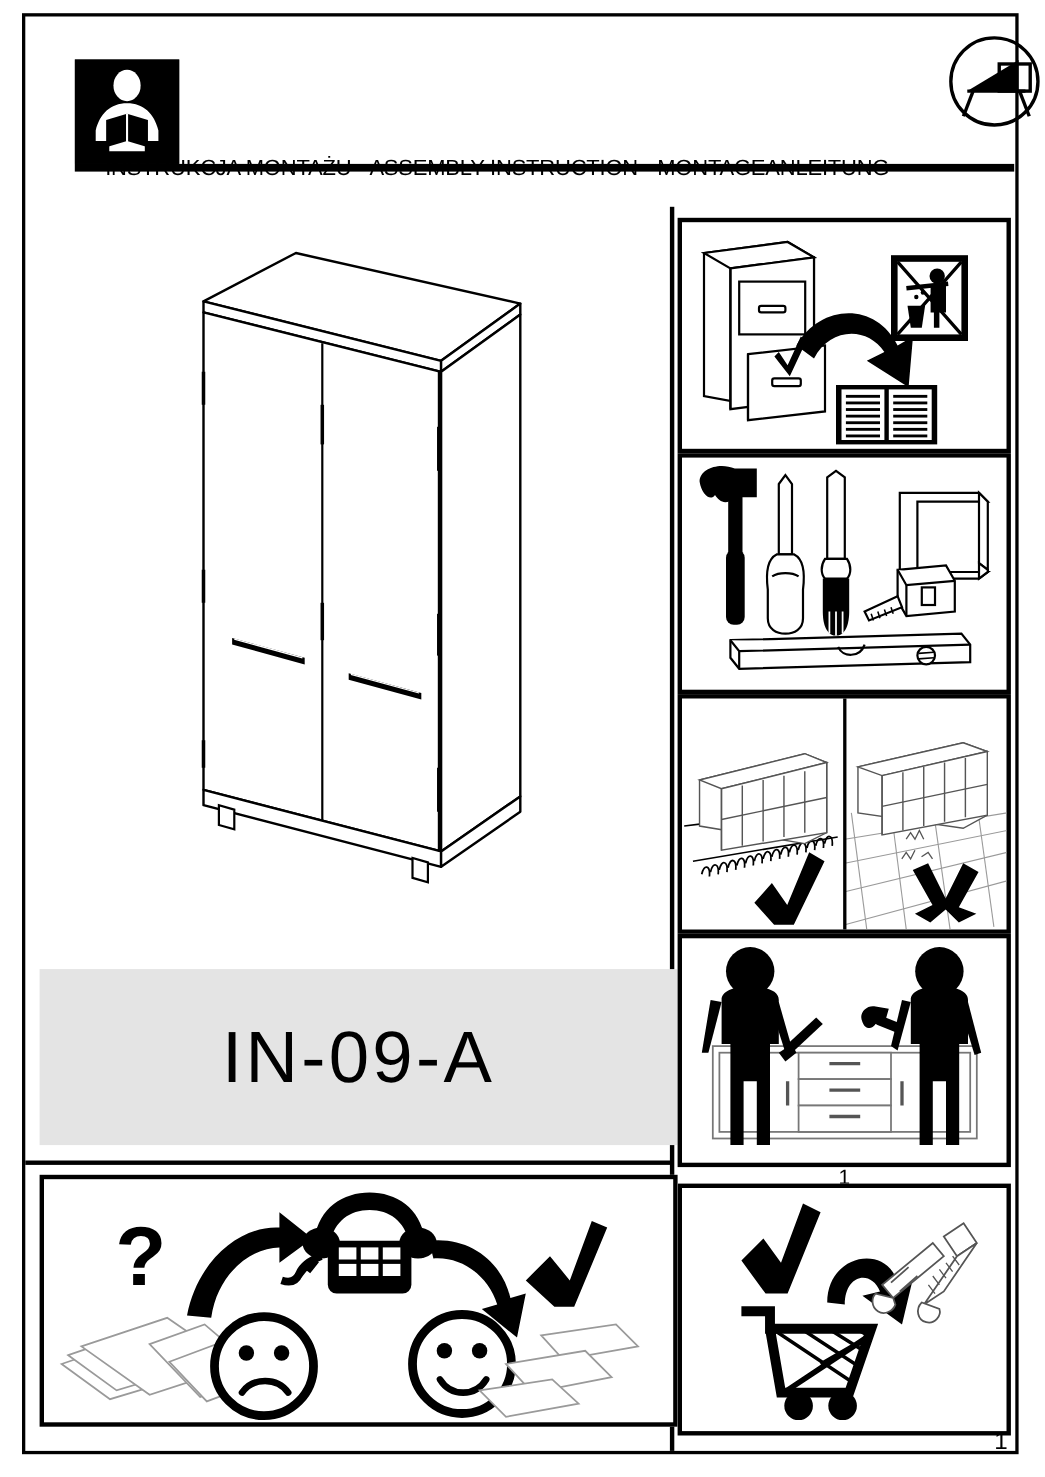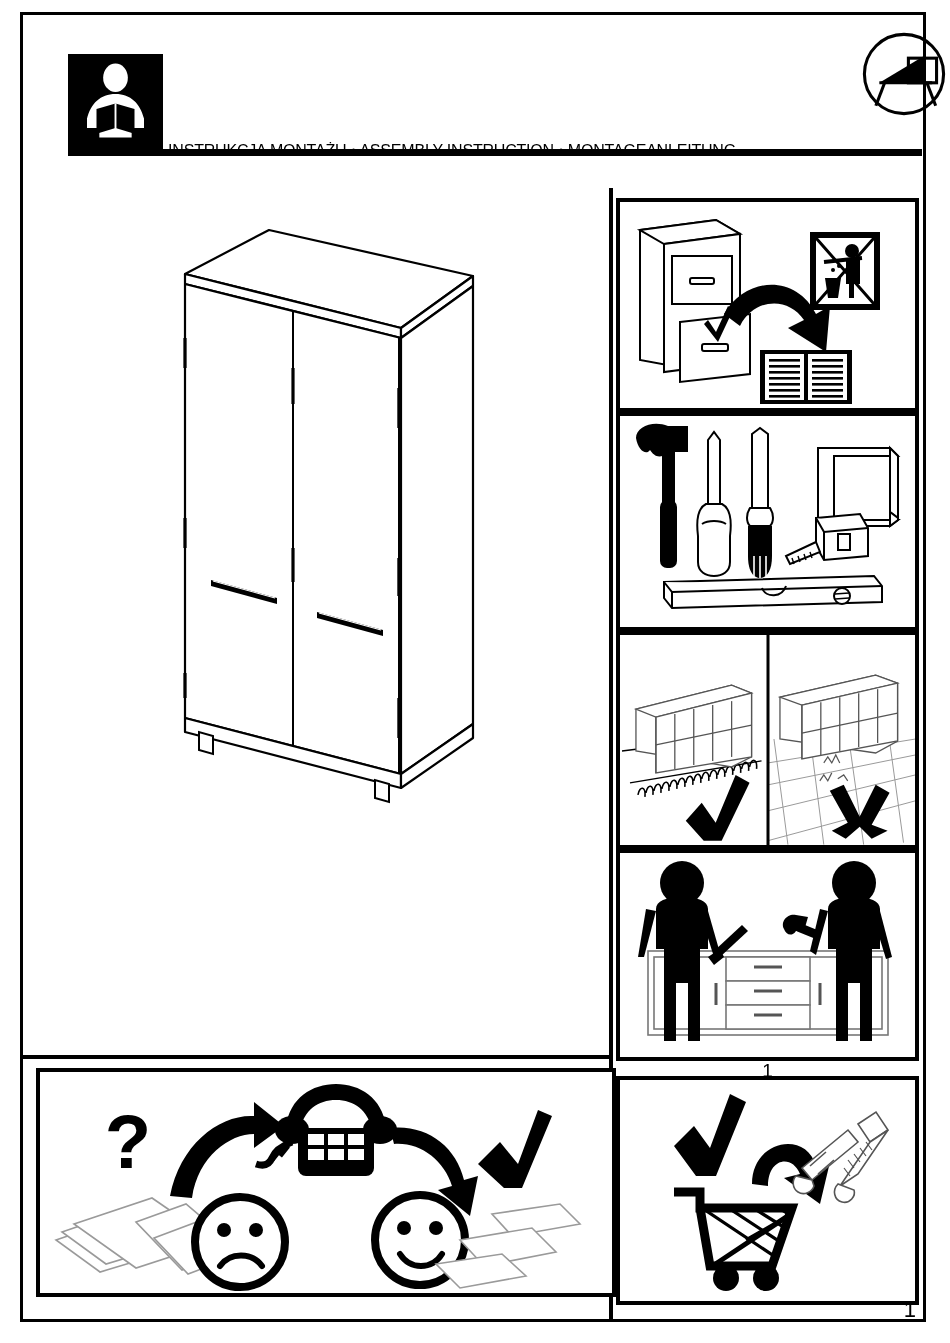--- a/index.html
+++ b/index.html
@@ -31,21 +31,21 @@
     position:absolute;left:44px;top:133px;width:854px;height:7px;background:#000;
   }
   .title{
     position:absolute;left:180px;top:36px;width:640px;height:96px;
     display:flex;align-items:center;justify-content:center;
     font-size:62px;letter-spacing:1px;font-weight:400;
     white-space:nowrap;
   }
   .subtitle{
     position:absolute;left:24px;top:142px;width:856px;
-    text-align:center;font-size:16px;letter-spacing:-0.2px;
+    text-align:center;font-size:20px;letter-spacing:-0.2px;
     white-space:nowrap;
   }
   .corner-icon{
     position:absolute;left:836px;top:14px;width:88px;height:92px;
   }
 
   
   .left-col{position:absolute;left:23px;top:188px;width:589px;height:1131px;}
   .right-col{position:absolute;left:612px;top:188px;width:311px;height:1131px;}
 
@@ -199,20 +199,23 @@
           <path d="M146 395 L208 412" stroke="#fff" stroke-width="1.1" fill="none"></path>
         </g>
 
         <g fill="#ffffff" stroke="#000000" stroke-width="2">
           <path d="M26 514 L26 532 L40 536 L40 518 Z"></path>
           <path d="M202 562 L202 580 L216 584 L216 566 Z"></path>
         </g>
       </svg>
     </div>
 
+    <div class="code-banner">
+      <span class="code-text">IN-09-A</span>
+    </div>
 
     <div class="panel p-help">
       <div class="panel-inner">
         <svg viewBox="0 0 572 221" aria-hidden="true">
 
           <text x="88" y="96" font-family="Liberation Sans, sans-serif" font-size="76" font-weight="bold" fill="#000" text-anchor="middle">?</text>
 
           <g fill="#fff" stroke="#9a9a9a" stroke-width="1.6">
             <path d="M16 168 L92 142 L140 176 L60 200 Z"></path>
             <path d="M22 160 L98 134 L146 168 L66 192 Z"></path>

